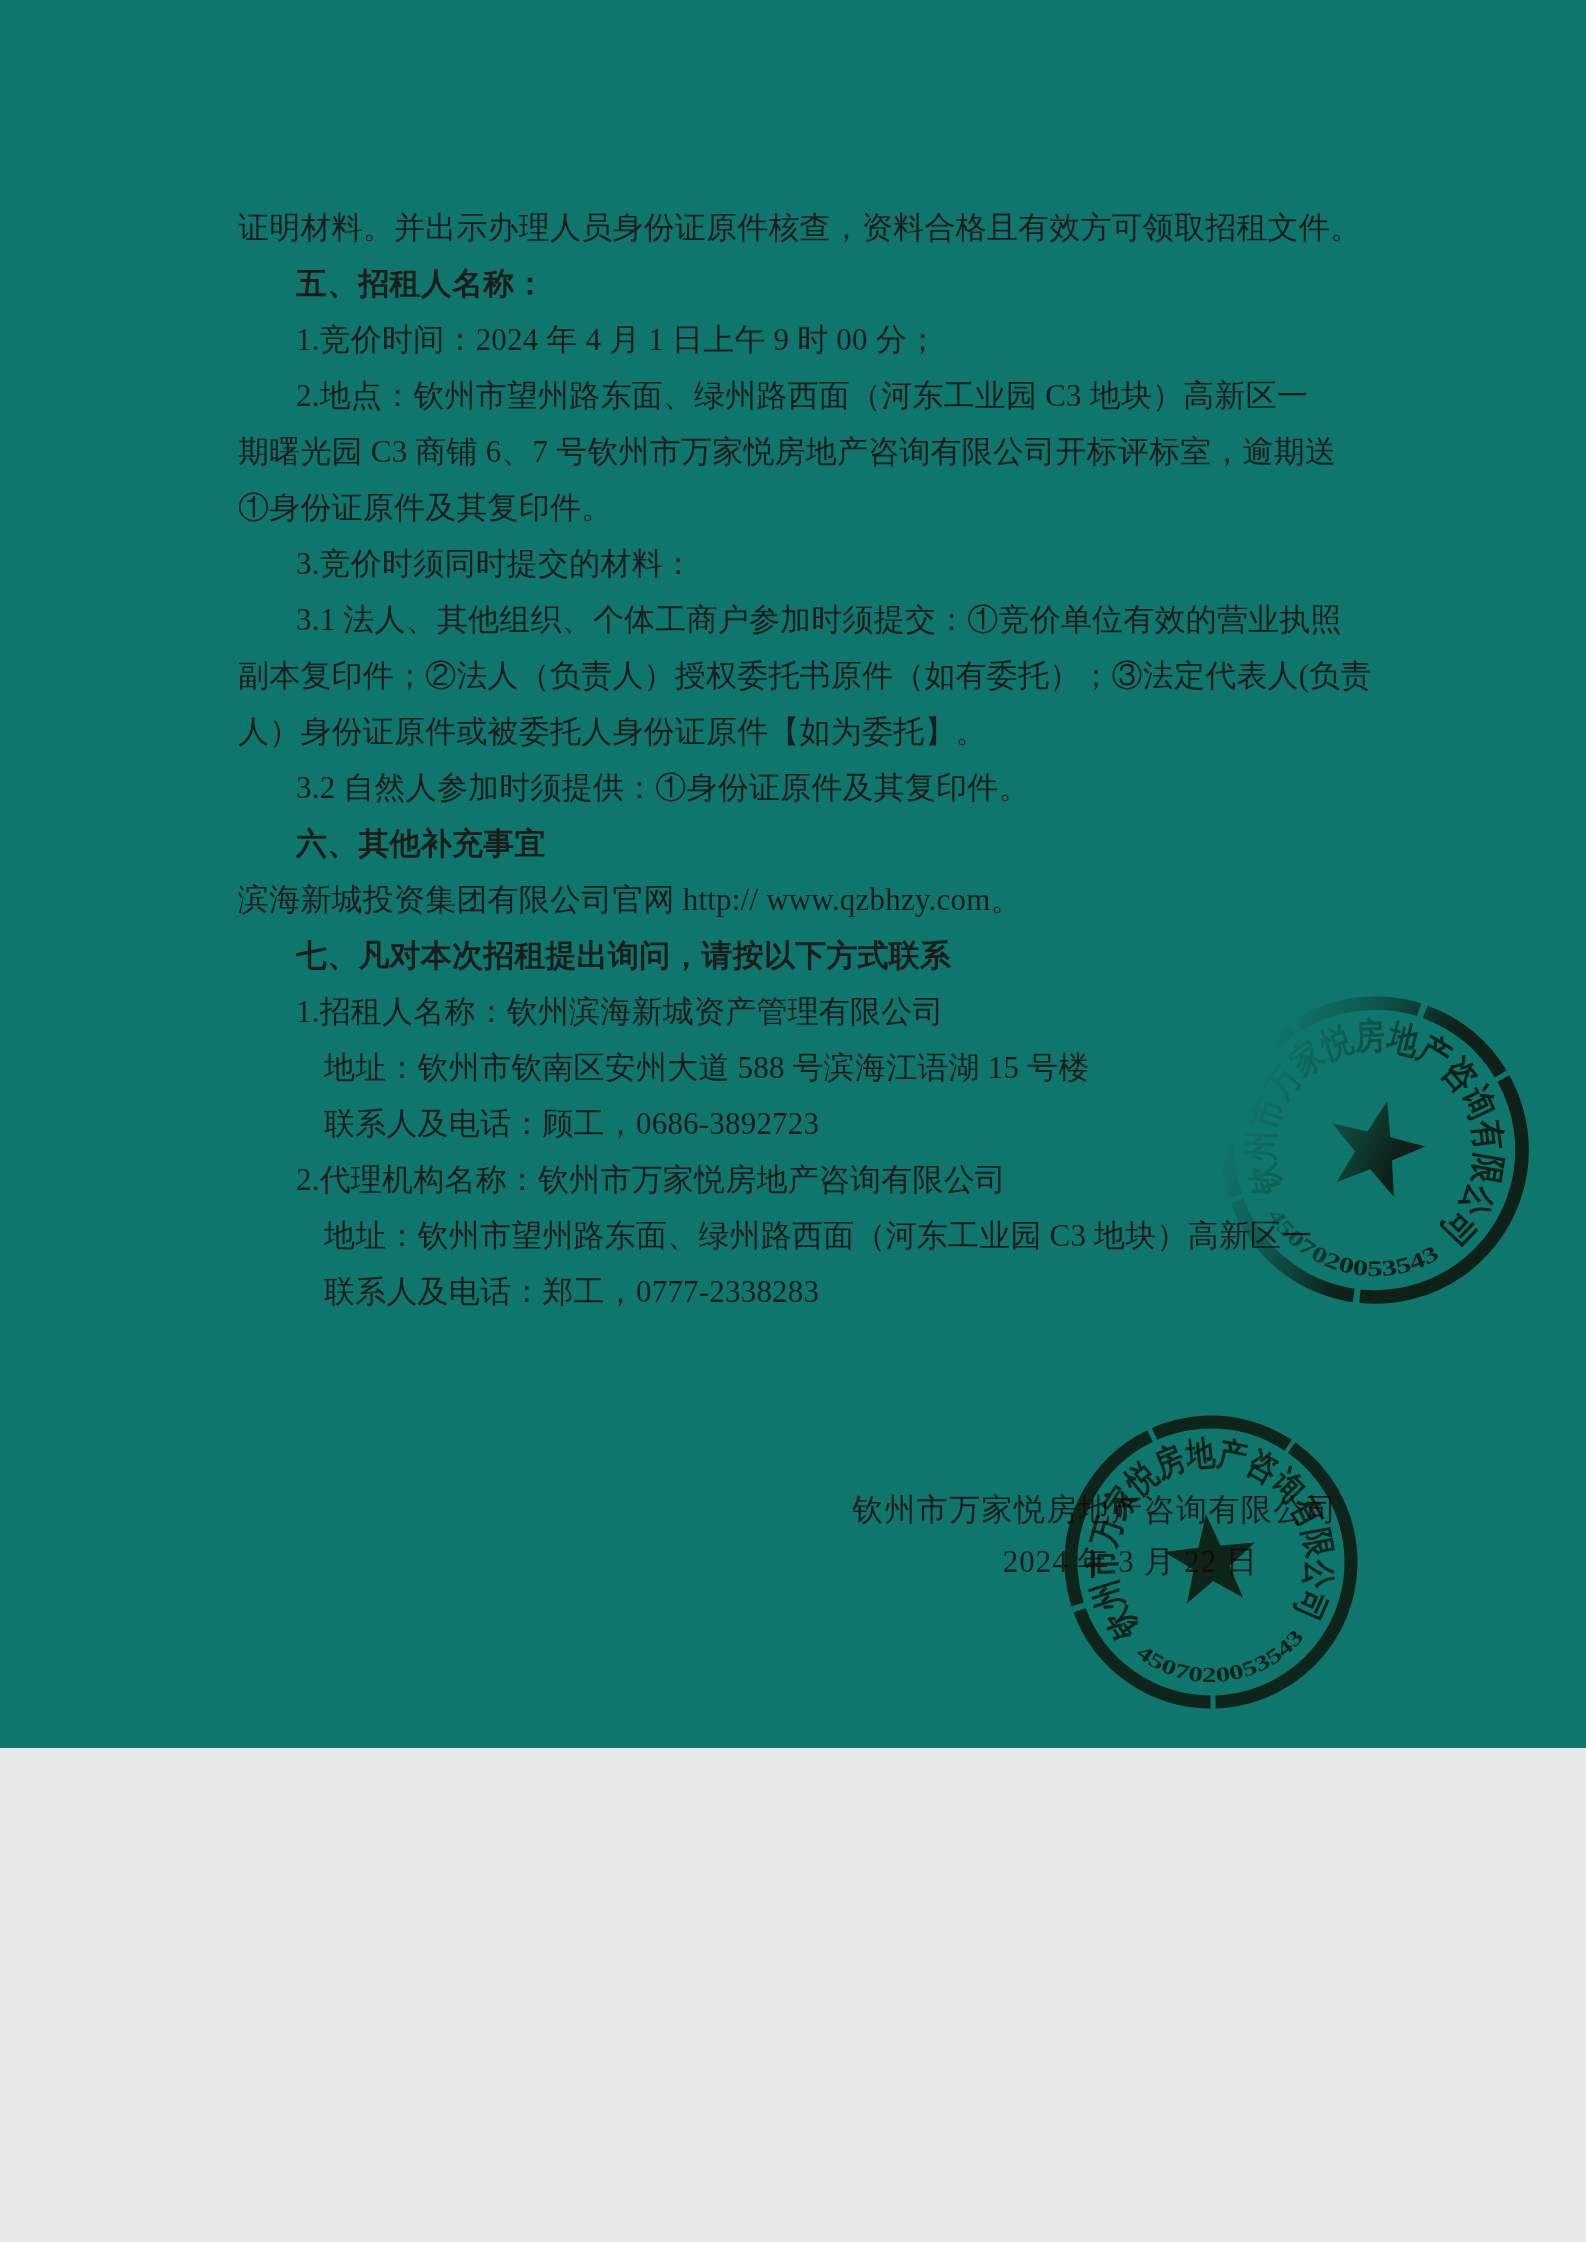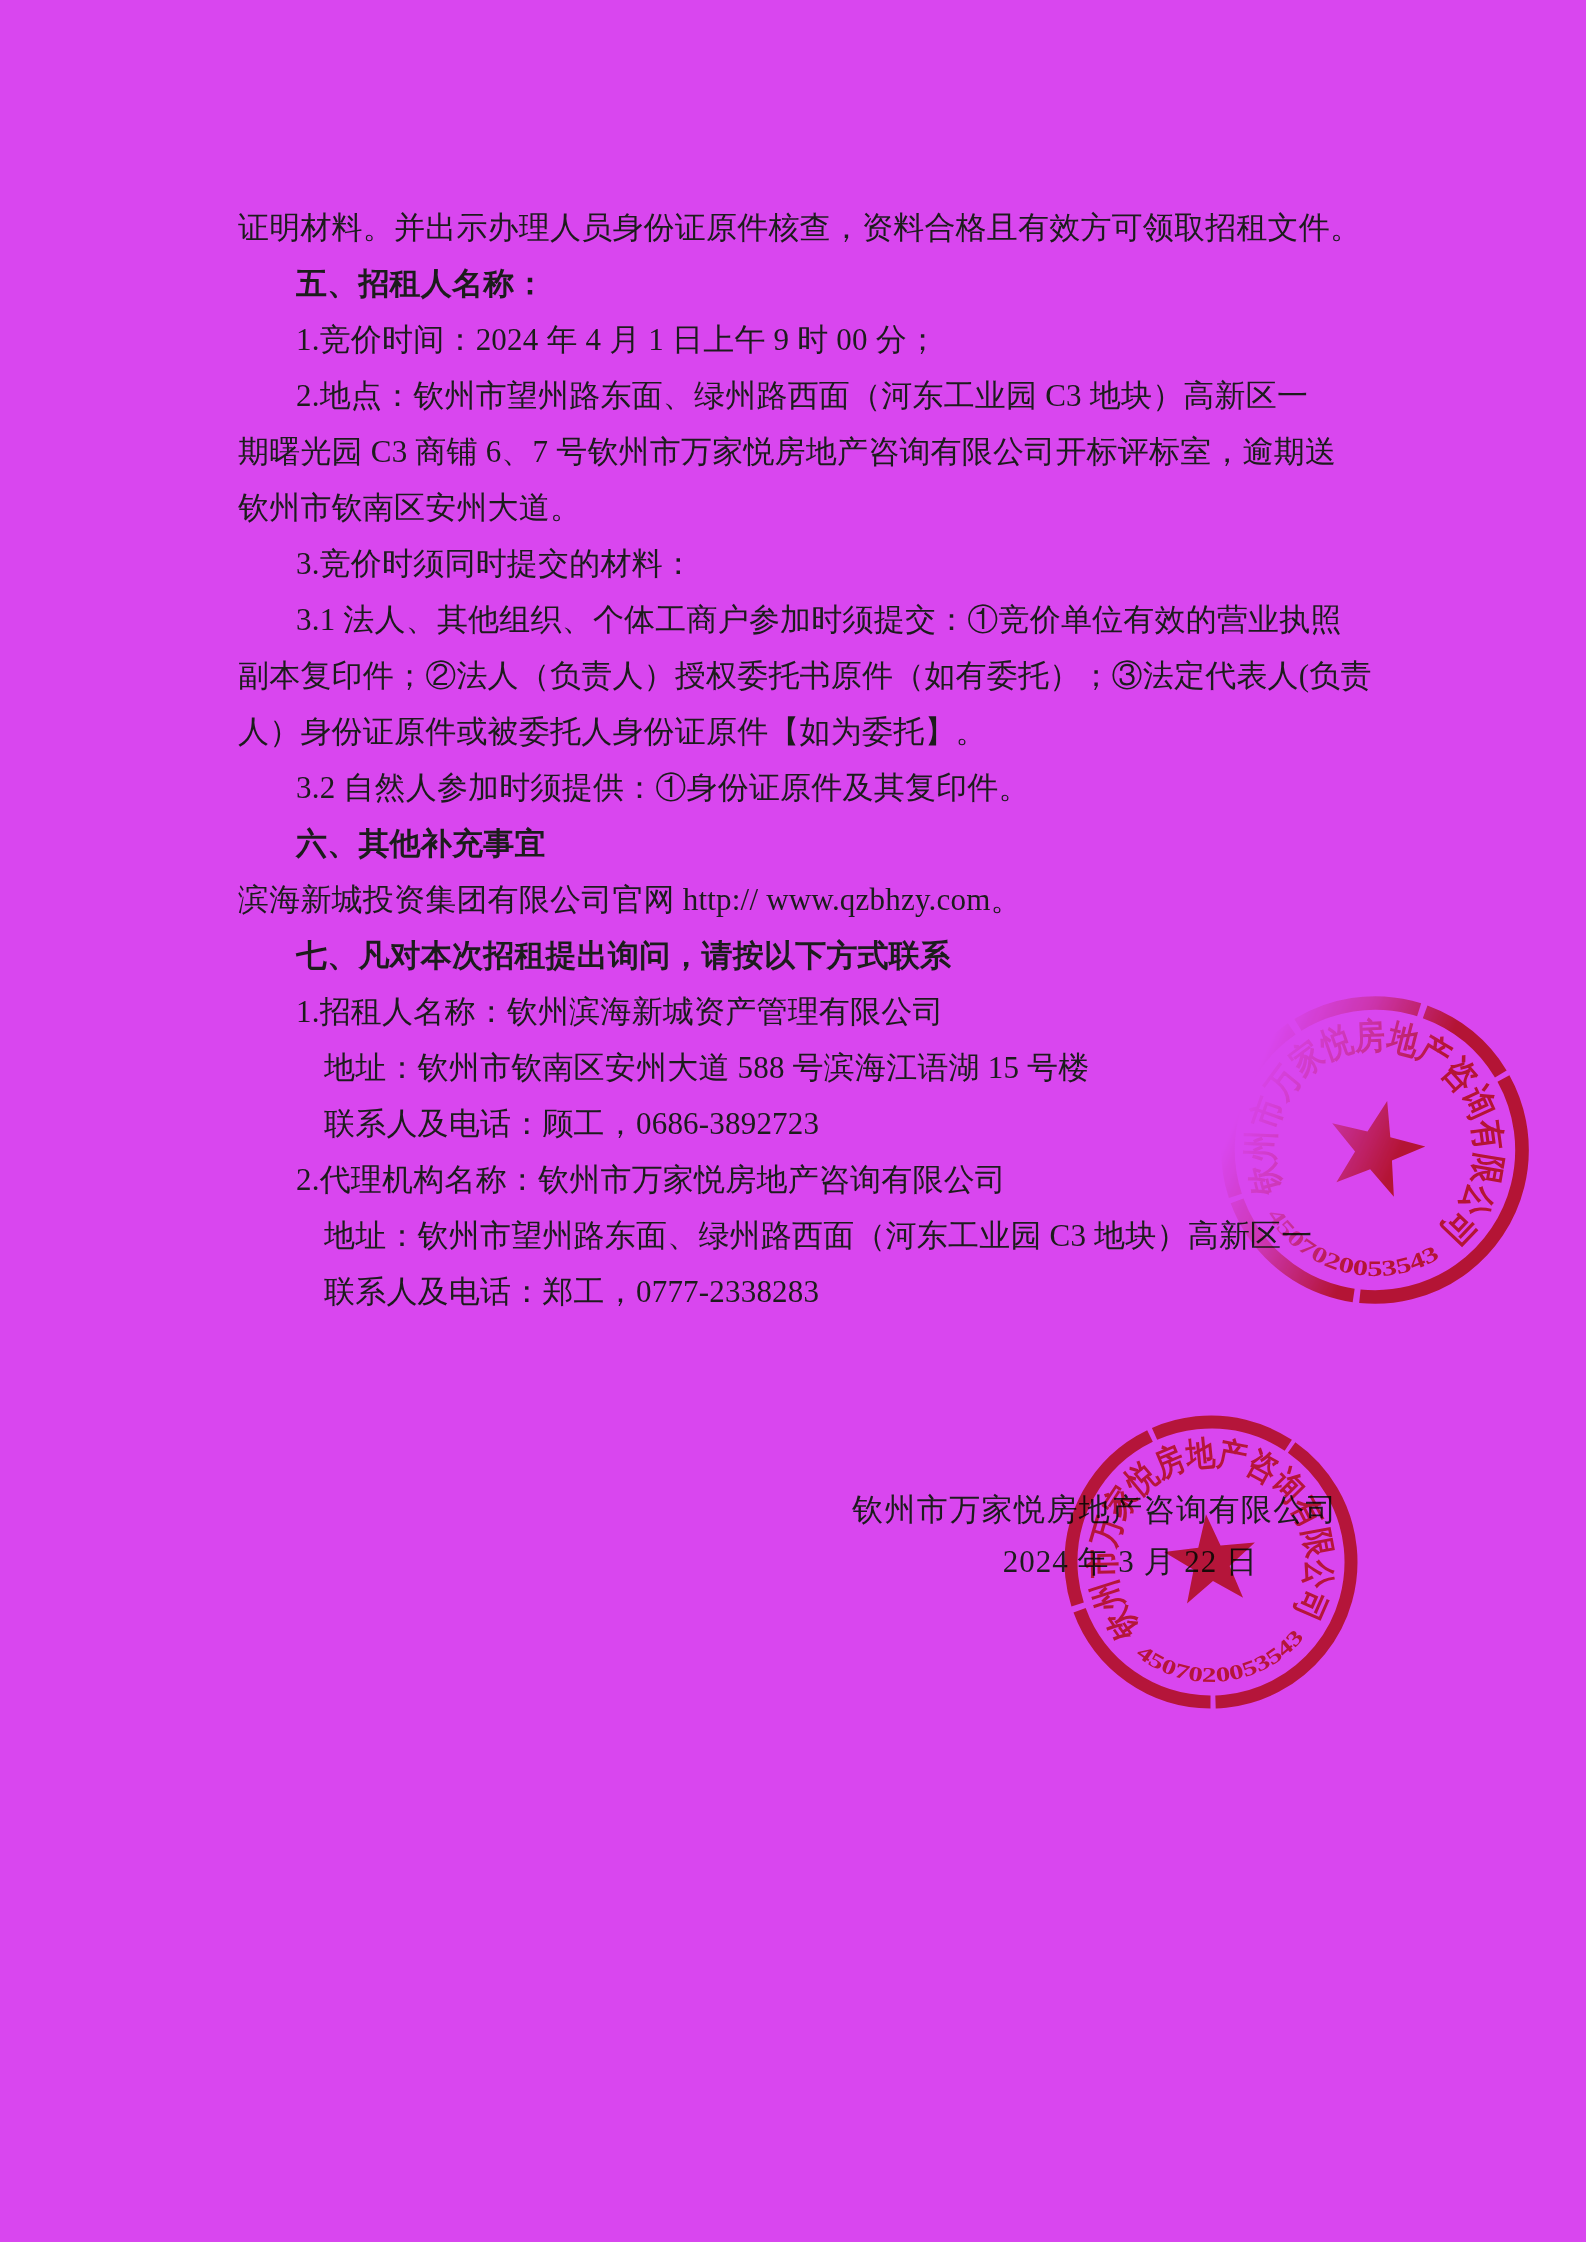--- a/index.html
+++ b/index.html
@@ -1,21 +1,21 @@
 <!DOCTYPE html>
 <html><head>
 <meta charset="utf-8">
 <style>
   * { margin: 0; padding: 0; box-sizing: border-box; }
   html, body { background: #e8e8e8; }
   .page {
     position: relative;
     width: 1586px;
-    height: 2242px;
-    background: #d946ef;
+    height: 1748px;
+    background: #0f766e;
     overflow: hidden;
     font-family: "Liberation Serif", "DejaVu Serif", serif;
     color: #1c1c1c;
   }
   .doc-lines {
     position: absolute;
     left: 238px;
     top: 200px;
     width: 1140px;
   }
@@ -79,21 +79,21 @@
 <body>
 
 <div class="page">
 
   <div class="doc-lines">
       <div class="doc-line indent0">证明材料。并出示办理人员身份证原件核查，资料合格且有效方可领取招租文件。</div>
       <div class="doc-line indent1 heading">五、招租人名称：</div>
       <div class="doc-line indent1">1.竞价时间：2024 年 4 月 1 日上午 9 时 00 分；</div>
       <div class="doc-line indent1">2.地点：钦州市望州路东面、绿州路西面（河东工业园 C3 地块）高新区一</div>
       <div class="doc-line indent0">期曙光园 C3 商铺 6、7 号钦州市万家悦房地产咨询有限公司开标评标室，逾期送</div>
-      <div class="doc-line indent0">钦州市钦南区安州大道。</div>
+      <div class="doc-line indent0">①身份证原件及其复印件。</div>
       <div class="doc-line indent1">3.竞价时须同时提交的材料：</div>
       <div class="doc-line indent1">3.1 法人、其他组织、个体工商户参加时须提交：①竞价单位有效的营业执照</div>
       <div class="doc-line indent0">副本复印件；②法人（负责人）授权委托书原件（如有委托）；③法定代表人(负责</div>
       <div class="doc-line indent0">人）身份证原件或被委托人身份证原件【如为委托】。</div>
       <div class="doc-line indent1">3.2 自然人参加时须提供：①身份证原件及其复印件。</div>
       <div class="doc-line indent1 heading">六、其他补充事宜</div>
       <div class="doc-line indent0">滨海新城投资集团有限公司官网 http:// www.qzbhzy.com。</div>
       <div class="doc-line indent1 heading">七、凡对本次招租提出询问，请按以下方式联系</div>
       <div class="doc-line indent1">1.招租人名称：钦州滨海新城资产管理有限公司</div>
       <div class="doc-line indent2">地址：钦州市钦南区安州大道 588 号滨海江语湖 15 号楼</div>

